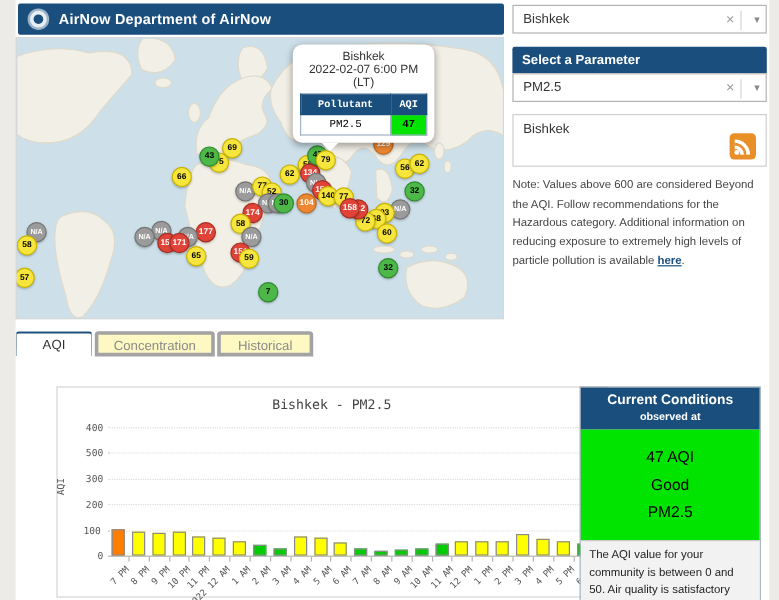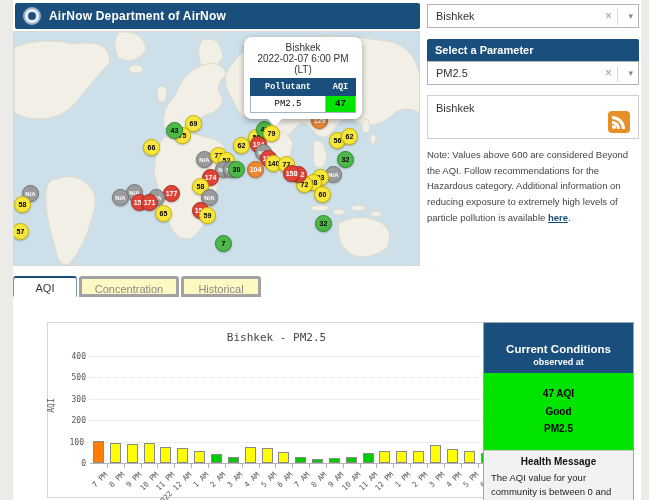--- a/index.html
+++ b/index.html
@@ -57,26 +57,26 @@
   .ylab { position:absolute; left:-4px; top:78px; transform:rotate(-90deg); font-family:"DejaVu Sans Mono",monospace; font-size:8px; color:#555; }
   .gridline { position:absolute; height:0; border-top:1px dotted #ddd; }
   .baseline { position:absolute; height:1px; background:#b5b5b5; }
   .ytick { position:absolute; font-family:"DejaVu Sans Mono",monospace; font-size:8px; color:#555; width:26px; text-align:right; }
   .bar { position:absolute; width:11px; border:1px solid #8a8a8a; cursor:pointer; }
   .xlab { position:absolute; font-family:"DejaVu Sans Mono",monospace; font-size:7.5px; color:#555; white-space:nowrap; transform:translateX(-100%) rotate(-45deg); transform-origin:100% 0; }
   .xtick { position:absolute; width:1px; height:4px; background:#b5b5b5; }
 
   
   .cc { position:absolute; left:470px; top:322px; width:151px; border:1px solid #9aa7b2; }
-  .cc-hdr { background:#1a4e7d; color:#fff; text-align:center; padding:20px 2px 6px 2px; }
+  .cc-hdr { background:#1a4e7d; color:#fff; text-align:center; padding:5px 2px 6px 2px; }
   .cc-title { font-size:11.5px; font-weight:bold; }
   .cc-obs { font-size:9px; font-weight:bold; margin-top:2px; }
   .cc-dt { font-size:10.5px; font-weight:bold; margin-top:2px; }
   .cc-green { background:#00e400; color:#000; text-align:center; padding:12px 2px; }
-  .cc-aqi,.cc-cat,.cc-pol { font-size:10px; font-weight:bold; line-height:1.75; }
+  .cc-aqi,.cc-cat,.cc-pol { font-size:13px; font-weight:normal; line-height:1.75; }
   .cc-health { background:#f2f2f2; padding:5px 7px 7px 7px; border-top:1px solid #c9c9c9; }
   .cc-htitle { font-size:10px; font-weight:bold; text-align:center; margin-bottom:4px; color:#111; }
   .cc-htext { font-size:9.5px; color:#222; line-height:1.5; }
 </style>
 </head>
 <body>
 
 <div class="page">
   <div class="content">
 
@@ -314,19 +314,18 @@
       <div class="cc-hdr">
         <div class="cc-title">Current Conditions</div>
         <div class="cc-obs">observed at</div>
       </div>
       <div class="cc-green">
         <div class="cc-aqi">47 AQI</div>
         <div class="cc-cat">Good</div>
         <div class="cc-pol">PM2.5</div>
       </div>
       <div class="cc-health">
-        <div class="cc-htitle">Health Message</div>
         <div class="cc-htext">The AQI value for your community is between 0 and 50. Air quality is satisfactory and poses little or no health risk.</div>
       </div>
     </div>
 
   </div>
 </div>
 
 </body></html>

